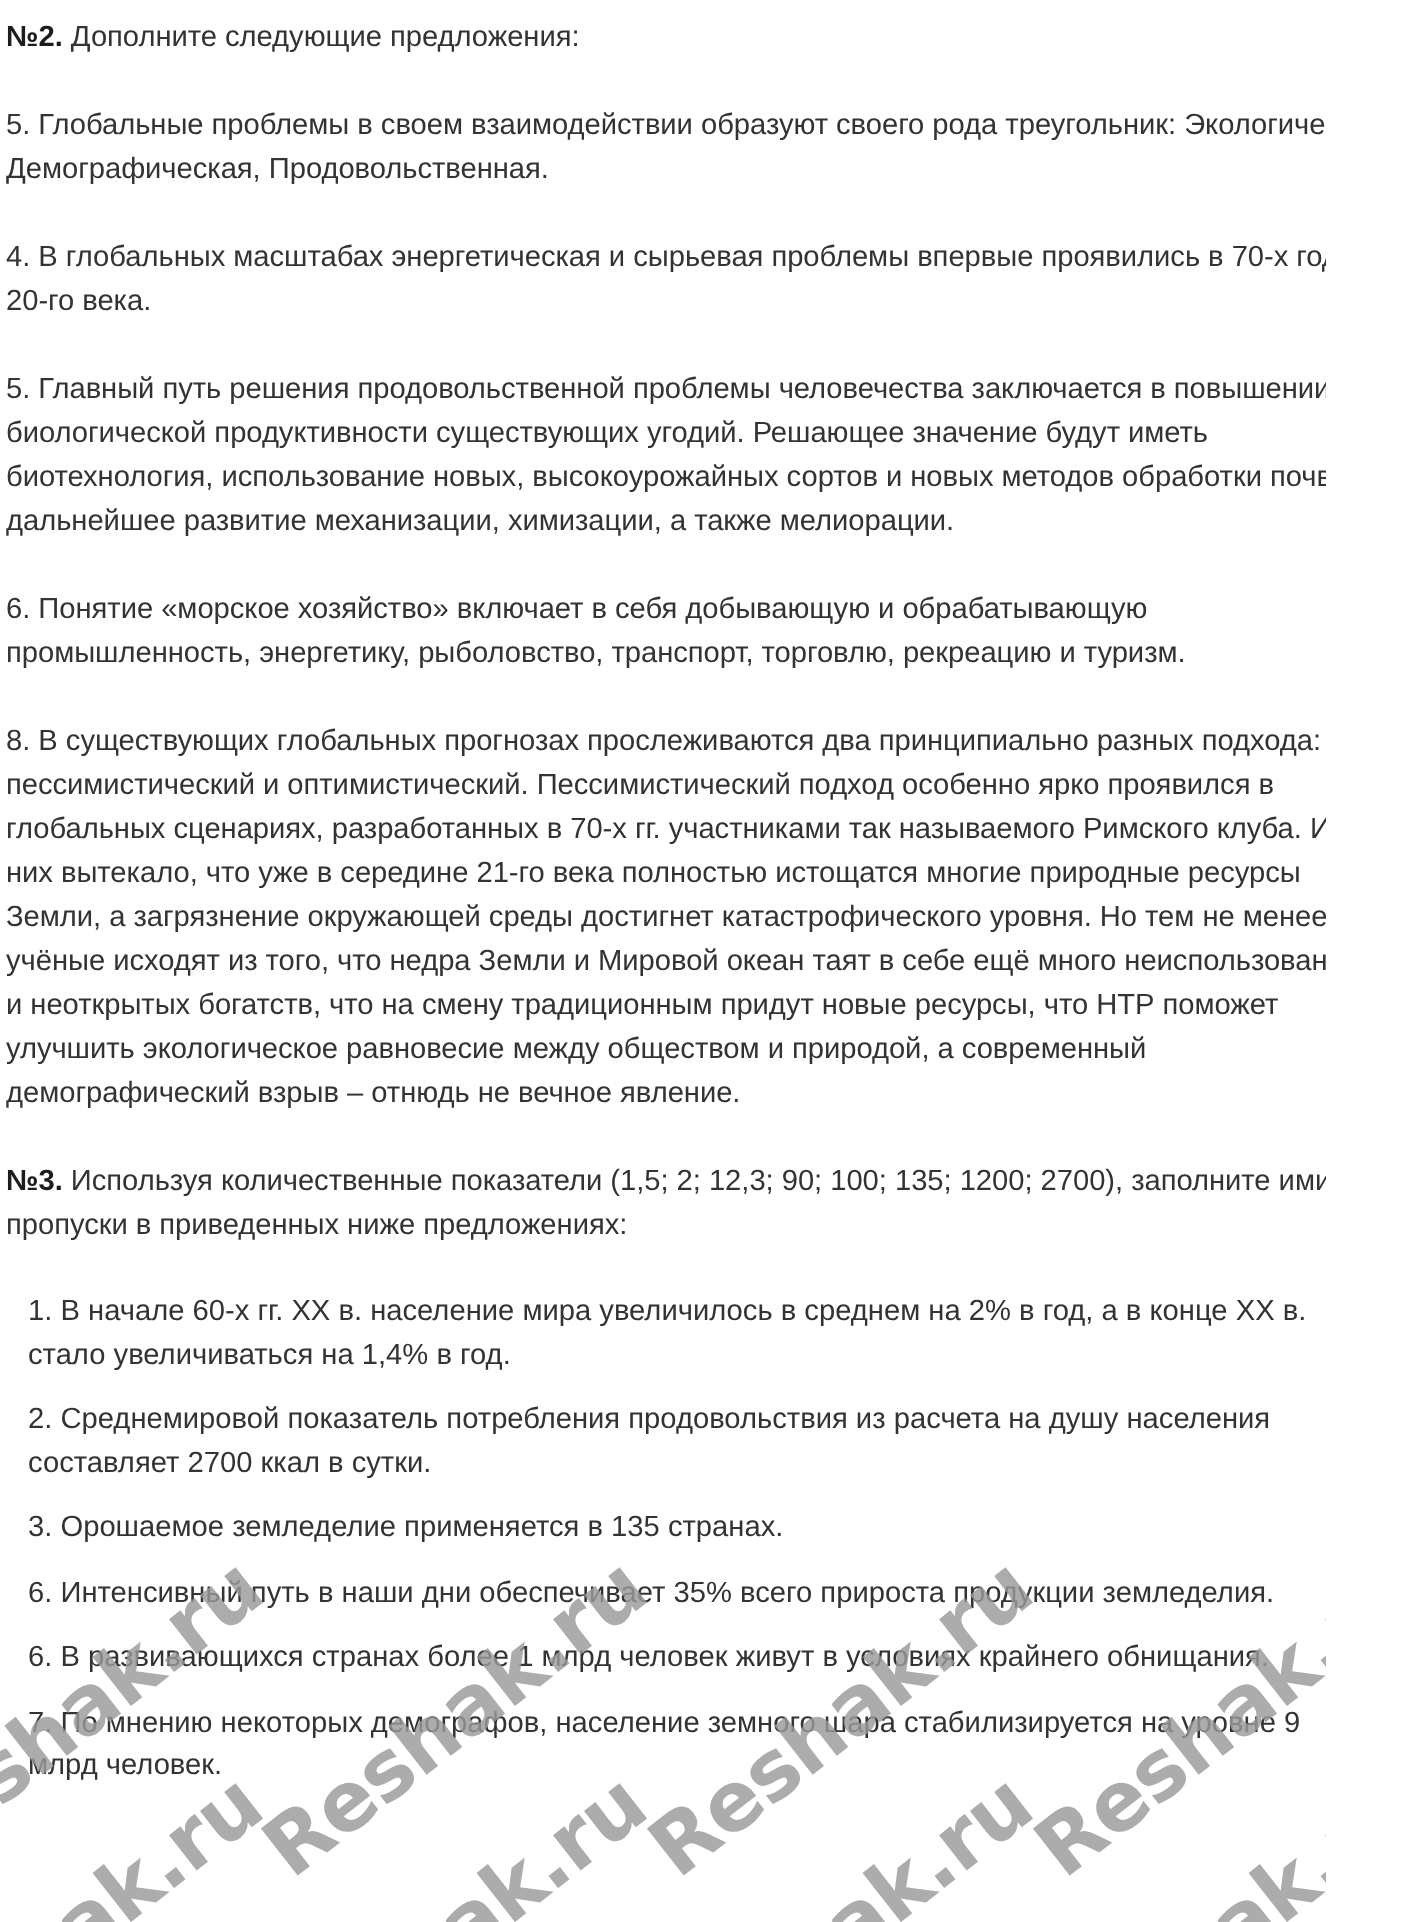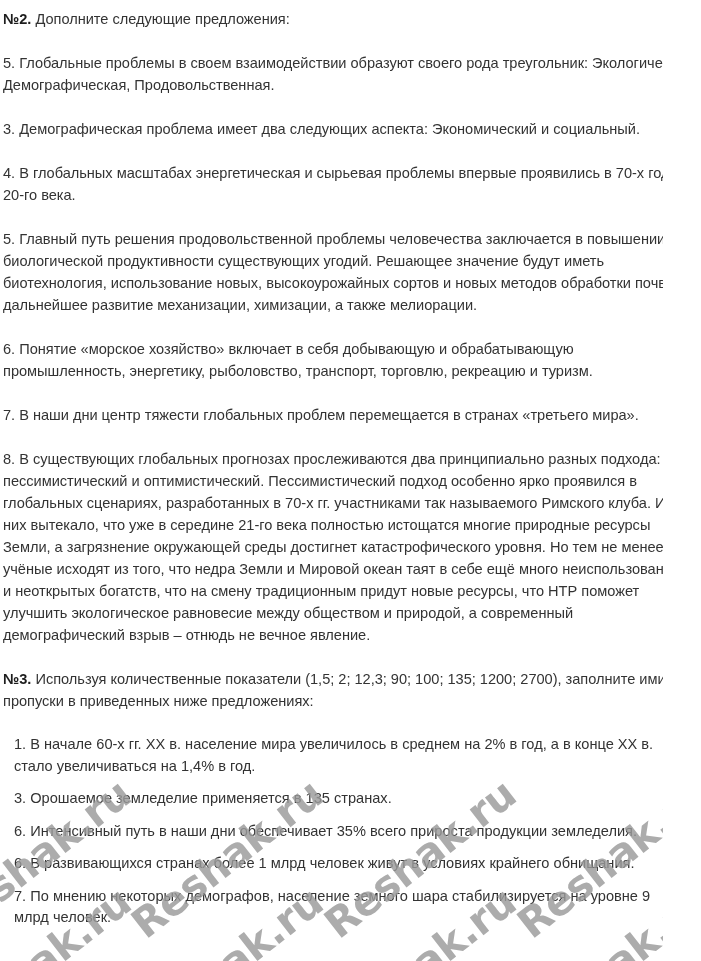--- a/index.html
+++ b/index.html
@@ -84,31 +84,30 @@
 </head>
 <body>
 
 <div id="page">
 
   <div id="content">
 
     <p class="para"><b class="num">№2.</b><span> Дополните следующие предложения:</span></p>
 
     <p class="para">5. Глобальные проблемы в своем взаимодействии образуют своего рода треугольник: Экологическая, Демографическая, Продовольственная.</p>
-    <p class="para">3. Демографическая проблема имеет два следующих аспекта: Экономический и социальный.</p>
     <p class="para">4. В глобальных масштабах энергетическая и сырьевая проблемы впервые проявились в 70-х годах 20-го века.</p>
     <p class="para">5. Главный путь решения продовольственной проблемы человечества заключается в повышении биологической продуктивности существующих угодий. Решающее значение будут иметь биотехнология, использование новых, высокоурожайных сортов и новых методов обработки почвы, дальнейшее развитие механизации, химизации, а также мелиорации.</p>
     <p class="para">6. Понятие «морское хозяйство» включает в себя добывающую и обрабатывающую промышленность, энергетику, рыболовство, транспорт, торговлю, рекреацию и туризм.</p>
-    <p class="para">7. В наши дни центр тяжести глобальных проблем перемещается в странах «третьего мира».</p>
     <p class="para">8. В существующих глобальных прогнозах прослеживаются два принципиально разных подхода: пессимистический и оптимистический. Пессимистический подход особенно ярко проявился в глобальных сценариях, разработанных в 70-х гг. участниками так называемого Римского клуба. Из них вытекало, что уже в середине 21-го века полностью истощатся многие природные ресурсы Земли, а загрязнение окружающей среды достигнет катастрофического уровня. Но тем не менее учёные исходят из того, что недра Земли и Мировой океан таят в себе ещё много неиспользованных и неоткрытых богатств, что на смену традиционным придут новые ресурсы, что НТР поможет улучшить экологическое равновесие между обществом и природой, а современный демографический взрыв – отнюдь не вечное явление.</p>
 
     <p class="para"><b class="num">№3.</b><span> Используя количественные показатели (1,5; 2; 12,3; 90; 100; 135; 1200; 2700), заполните ими пропуски в приведенных ниже предложениях:</span></p>
 
     <div class="list-block">
       <p class="item">1. В начале 60-х гг. XX в. население мира увеличилось в среднем на 2% в год, а в конце XX в. стало увеличиваться на 1,4% в год.</p>
+      <p class="item">2. Среднемировой показатель потребления продовольствия из расчета на душу населения составляет 2700 ккал в сутки.</p>
       <p class="item">3. Орошаемое земледелие применяется в 135 странах.</p>
       <p class="item">6. Интенсивный путь в наши дни обеспечивает 35% всего прироста продукции земледелия.</p>
       <p class="item">6. В развивающихся странах более 1 млрд человек живут в условиях крайнего обнищания.</p>
       <p class="item">7. По мнению некоторых демографов, население земного шара стабилизируется на уровне 9 млрд человек.</p>
     </div>
 
   </div>
 
   <div id="watermark-layer">
       <span class="watermark" style="left: -40px; top: 900px; color: rgb(154, 154, 154); transform: rotate(-38deg);">Reshak.ru</span>

